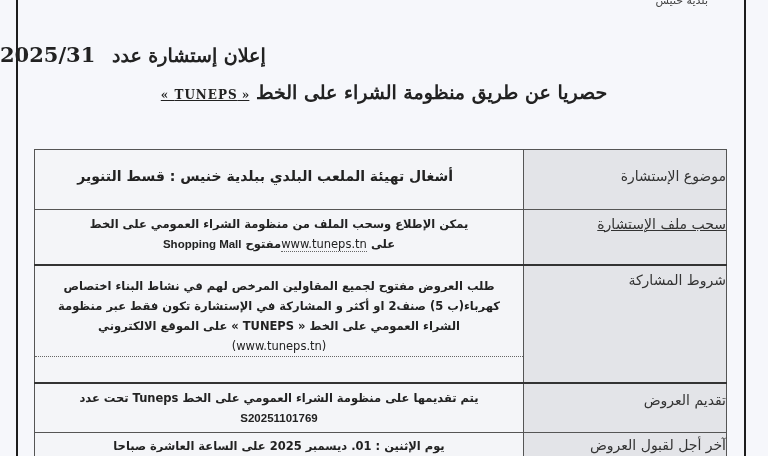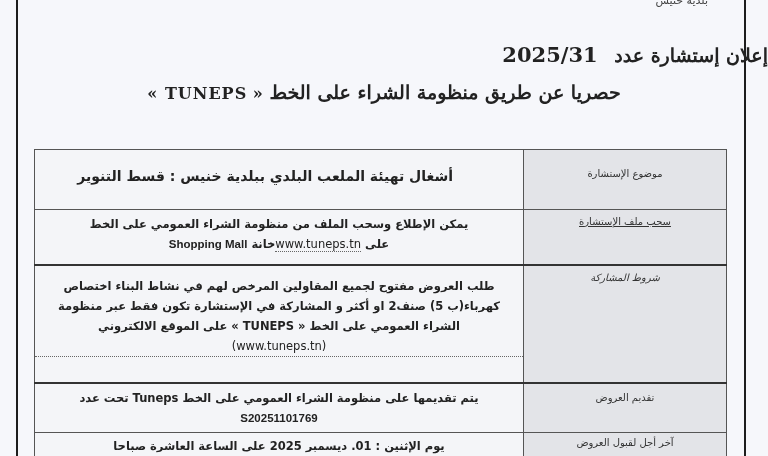--- a/index.html
+++ b/index.html
@@ -31,21 +31,21 @@
       right: 60px;
       font-size: 11px;
       color: #444;
       direction: rtl;
     }
     .title-1 {
       position: absolute;
       top: 42px;
       left: 0;
       width: 768px;
-      text-align: right;
+      text-align: left;
       direction: rtl;
       font-family: "DejaVu Serif", serif;
       font-weight: bold;
       font-size: 19px;
       color: #222;
     }
     .title-1 .num {
       font-size: 21px;
       margin-right: 10px;
     }
@@ -56,22 +56,23 @@
       width: 768px;
       text-align: center;
       direction: rtl;
       font-family: "DejaVu Serif", serif;
       font-weight: bold;
       font-size: 19px;
       color: #222;
       letter-spacing: 0.2px;
     }
     .title-2 .latin {
-      font-size: 16px;
+      font-size: 12px;
       letter-spacing: 1px;
+      text-decoration: underline;
     }
     table.info {
       position: absolute;
       top: 149px;
       left: 34px;
       width: 693px;
       border-collapse: collapse;
       direction: rtl;
       table-layout: fixed;
     }
@@ -79,40 +80,39 @@
       border: 1px solid #555;
       vertical-align: top;
       padding: 0;
     }
     table.info tr.row-sep td {
       border-top: 2px solid #333;
     }
     td.label {
       width: 202px;
       background: #e3e4e8;
-      text-align: center;
-      font-size: 10px;
+      font-size: 14px;
       color: #333;
     }
     td.value {
       background: #f4f5f8;
       text-align: center;
       font-size: 11.5px;
       font-weight: bold;
       color: #222;
       line-height: 20px;
     }
     .r1 td { height: 59px; }
     .r1 td.label { padding-top: 18px; height: 41px; }
     .r1 td.value { font-size: 14px; padding-top: 16px; height: 43px; text-align: right; padding-right: 70px; }
     .r2 td { height: 54px; }
     .r2 td.label { padding-top: 6px; height: 48px; text-decoration: underline; }
     .r2 td.value { padding-top: 4px; height: 50px; margin-top: 41px; }
     .r3 td { height: 108px; }
-    .r3 td.label { padding-top: 6px; height: 102px; font-style: italic; }
+    .r3 td.label { padding-top: 6px; height: 102px; }
     .r3 td.value { padding-top: 10px; height: 106px; }
     .r4 td { height: 48px; }
     .r4 td.label { padding-top: 8px; height: 40px; }
     .r4 td.value { padding-top: 4px; height: 44px; }
     .r5 td { height: 26px; margin-left: 24px; }
     .r5 td.label { padding-top: 4px; height: 22px; }
     .r5 td.value { padding-top: 3px; height: 23px; }
     .link {
       font-family: "DejaVu Sans", sans-serif;
       font-weight: normal;
@@ -148,21 +148,21 @@
     <td class="value">
       <span>أشغال تهيئة الملعب البلدي ببلدية خنيس : قسط التنوير</span>
     </td>
   </tr>
   <tr class="r2">
     <td class="label">سحب ملف الإستشارة</td>
     <td class="value">
       <span class="line">يمكن الإطلاع وسحب الملف من منظومة الشراء العمومي على الخط</span>
       <span class="line">
         <span>على</span>
-        <span class="link">www.tuneps.tn</span><span>خانة</span>
+        <span class="link">www.tuneps.tn</span><span>مفتوح</span>
         <span class="latin-bold">Shopping Mall</span>
       </span>
     </td>
   </tr>
   <tr class="r3 row-sep">
     <td class="label">شروط المشاركة</td>
     <td class="value">
       <span class="line">طلب العروض مفتوح لجميع المقاولين المرخص لهم في نشاط البناء اختصاص</span>
       <span class="line">كهرباء(ب 5) صنف2 او أكثر و المشاركة في الإستشارة تكون فقط عبر منظومة</span>
       <span class="line">الشراء العمومي على الخط « TUNEPS » على الموقع الالكتروني</span>

